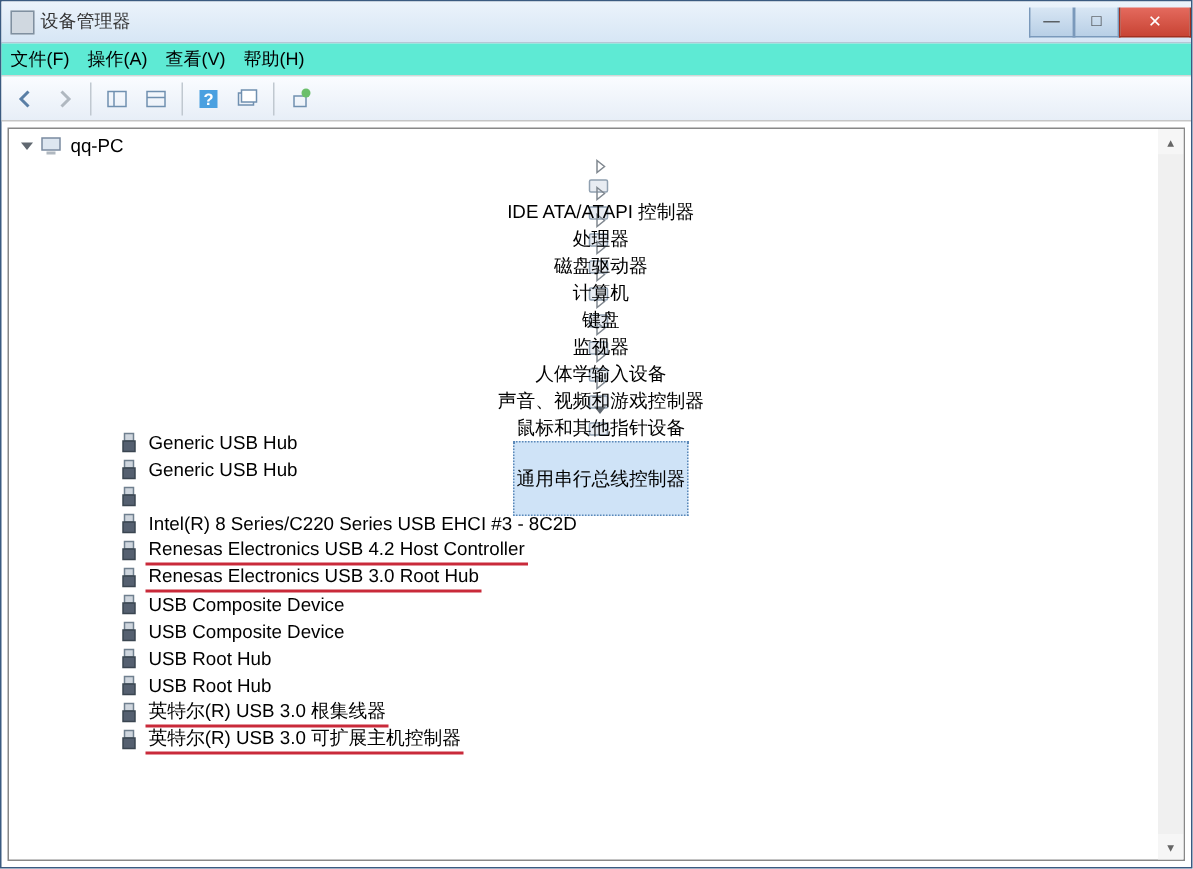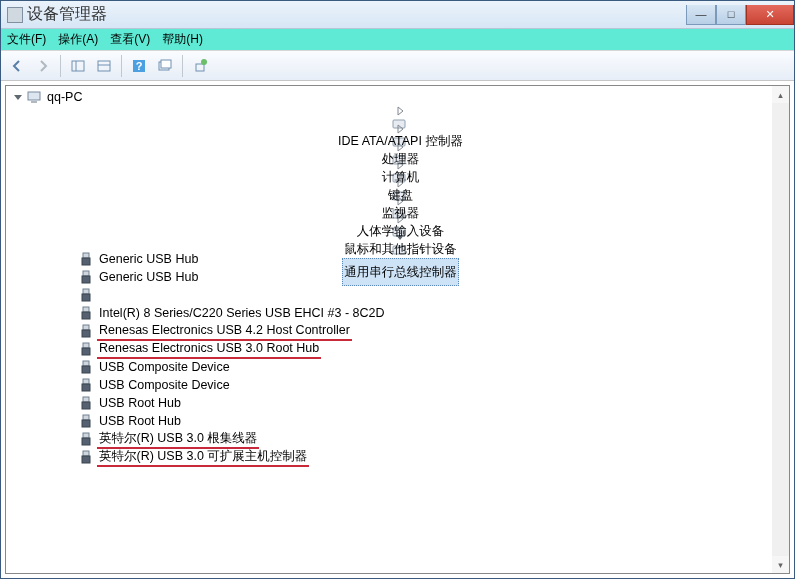--- a/index.html
+++ b/index.html
@@ -1,41 +1,41 @@
 <!DOCTYPE html>
 <html><head>
 <meta charset="utf-8">
 <style>
   * { box-sizing: border-box; margin: 0; padding: 0; font-family: "Microsoft YaHei", "Segoe UI", Tahoma, sans-serif; }
   body { background: #5a7aa0; width: 795px; height: 579px; overflow: hidden; }
   .window { width: 795px; height: 579px; background: #fff; border: 1px solid #3a5a80; display: flex; flex-direction: column; }
   .titlebar { height: 28px; background: linear-gradient(#ebf3fb, #d7e6f5); display: flex; align-items: center; padding: 0 0 0 6px; border-bottom: 1px solid #b6c6d6; }
   .titlebar .ti { width: 16px; height: 16px; background: #d0d8e0; border: 1px solid #8090a0; margin-right: 4px; }
-  .titlebar .title { font-size: 16px; color: #333; flex: 1; }
+  .titlebar .title { font-size: 12px; color: #333; flex: 1; }
   .winbtns { display: flex; height: 20px; }
   .winbtn { width: 30px; height: 20px; display: flex; align-items: center; justify-content: center; font-size: 11px; color: #333; }
   .winbtn.min, .winbtn.max { background: linear-gradient(#d8e6f4,#b8cfe6); border: 1px solid #7a99bb; border-top: none; }
   .winbtn.close { width: 48px; background: linear-gradient(#e46a5e,#c84434); color: #fff; border: 1px solid #a03020; border-top: none; border-top-right-radius: 0; }
   .menubar { height: 22px; background: #5eead4; display: flex; align-items: center; padding: 0 6px; font-size: 12px; gap: 12px; border-bottom: 1px solid #d6d6d6; }
   .toolbar { height: 30px; background: linear-gradient(#fafcff,#e7eef7); display: flex; align-items: center; padding: 0 4px; border-bottom: 1px solid #c6c6c6; gap: 2px; }
   .tb-sep { width: 1px; height: 22px; background: #c0c8d0; margin: 0 3px; }
   .tb-btn { width: 24px; height: 24px; display: flex; align-items: center; justify-content: center; border: 1px solid transparent; border-radius: 2px; }
   .tb-btn svg { width: 16px; height: 16px; }
   .content { flex: 1; margin: 4px; border: 1px solid #888; background: #fff; overflow: hidden; position: relative; }
   .tree { position: absolute; inset: 0; overflow-y: auto; padding: 2px 0 2px 2px; font-size: 12.5px; color: #000; }
   .node { display: flex; align-items: center; height: 18px; line-height: 18px; white-space: nowrap; padding-right: 20px; }
   .twisty { width: 12px; height: 12px; margin-right: 2px; display: inline-flex; align-items: center; justify-content: center; }
   .twisty svg { width:10px; height:10px; }
   .icon { width: 16px; height: 16px; margin-right: 3px; display:inline-flex; align-items:center; justify-content:center; }
   .icon svg { width:16px; height:16px; }
   .label { padding: 0 2px; position: relative; }
   .l0 { padding-left: 4px; }
   .l1 { padding-left: 24px; flex-direction: column; }
   .l2 { padding-left: 56px; }
-  .selected .label { background: #cfe3f7; border: 1px dotted #5a88b8; padding: 4px 1px; }
+  .selected .label { background: #cfe3f7; border: 1px dotted #5a88b8; padding: 15px 1px; }
   .underline-red { border-bottom: 2px solid #c92a3a; }
   .scrollbar-v { position:absolute; right:0; top:0; bottom:0; width:17px; background:#f0f0f0; display:flex; flex-direction:column; }
   .sb-btn { height:17px; background:#f6f6f6; display:flex; align-items:center; justify-content:center; font-size:9px; color:#666; }
   .sb-track { flex:1; background:#f0f0f0; }
 </style>
 </head>
 <body>
 
 <div class="window">
 
@@ -148,20 +148,33 @@
           <span class="twisty">
             <svg viewBox="0 0 10 10">
               <path d="M3 1 L8 5 L3 9 Z" fill="none" stroke="#808890"></path>
             </svg>
           </span>
           <span class="icon">
             <svg viewBox="0 0 16 16">
               <rect x="2" y="4" width="12" height="8" rx="1" fill="#e8ecf2" stroke="#90a0b0"></rect>
             </svg>
           </span>
+          <span class="label">磁盘驱动器</span>
+        </div>
+        <div class="node l1">
+          <span class="twisty">
+            <svg viewBox="0 0 10 10">
+              <path d="M3 1 L8 5 L3 9 Z" fill="none" stroke="#808890"></path>
+            </svg>
+          </span>
+          <span class="icon">
+            <svg viewBox="0 0 16 16">
+              <rect x="2" y="4" width="12" height="8" rx="1" fill="#e8ecf2" stroke="#90a0b0"></rect>
+            </svg>
+          </span>
           <span class="label">计算机</span>
         </div>
         <div class="node l1">
           <span class="twisty">
             <svg viewBox="0 0 10 10">
               <path d="M3 1 L8 5 L3 9 Z" fill="none" stroke="#808890"></path>
             </svg>
           </span>
           <span class="icon">
             <svg viewBox="0 0 16 16">
@@ -188,20 +201,33 @@
             <svg viewBox="0 0 10 10">
               <path d="M3 1 L8 5 L3 9 Z" fill="none" stroke="#808890"></path>
             </svg>
           </span>
           <span class="icon">
             <svg viewBox="0 0 16 16">
               <rect x="2" y="4" width="12" height="8" rx="1" fill="#e8ecf2" stroke="#90a0b0"></rect>
             </svg>
           </span>
           <span class="label">人体学输入设备</span>
+        </div>
+        <div class="node l1">
+          <span class="twisty">
+            <svg viewBox="0 0 10 10">
+              <path d="M3 1 L8 5 L3 9 Z" fill="none" stroke="#808890"></path>
+            </svg>
+          </span>
+          <span class="icon">
+            <svg viewBox="0 0 16 16">
+              <rect x="2" y="4" width="12" height="8" rx="1" fill="#e8ecf2" stroke="#90a0b0"></rect>
+            </svg>
+          </span>
+          <span class="label">声音、视频和游戏控制器</span>
         </div>
         <div class="node l1">
           <span class="twisty">
             <svg viewBox="0 0 10 10">
               <path d="M3 1 L8 5 L3 9 Z" fill="none" stroke="#808890"></path>
             </svg>
           </span>
           <span class="icon">
             <svg viewBox="0 0 16 16">
               <rect x="2" y="4" width="12" height="8" rx="1" fill="#e8ecf2" stroke="#90a0b0"></rect>

